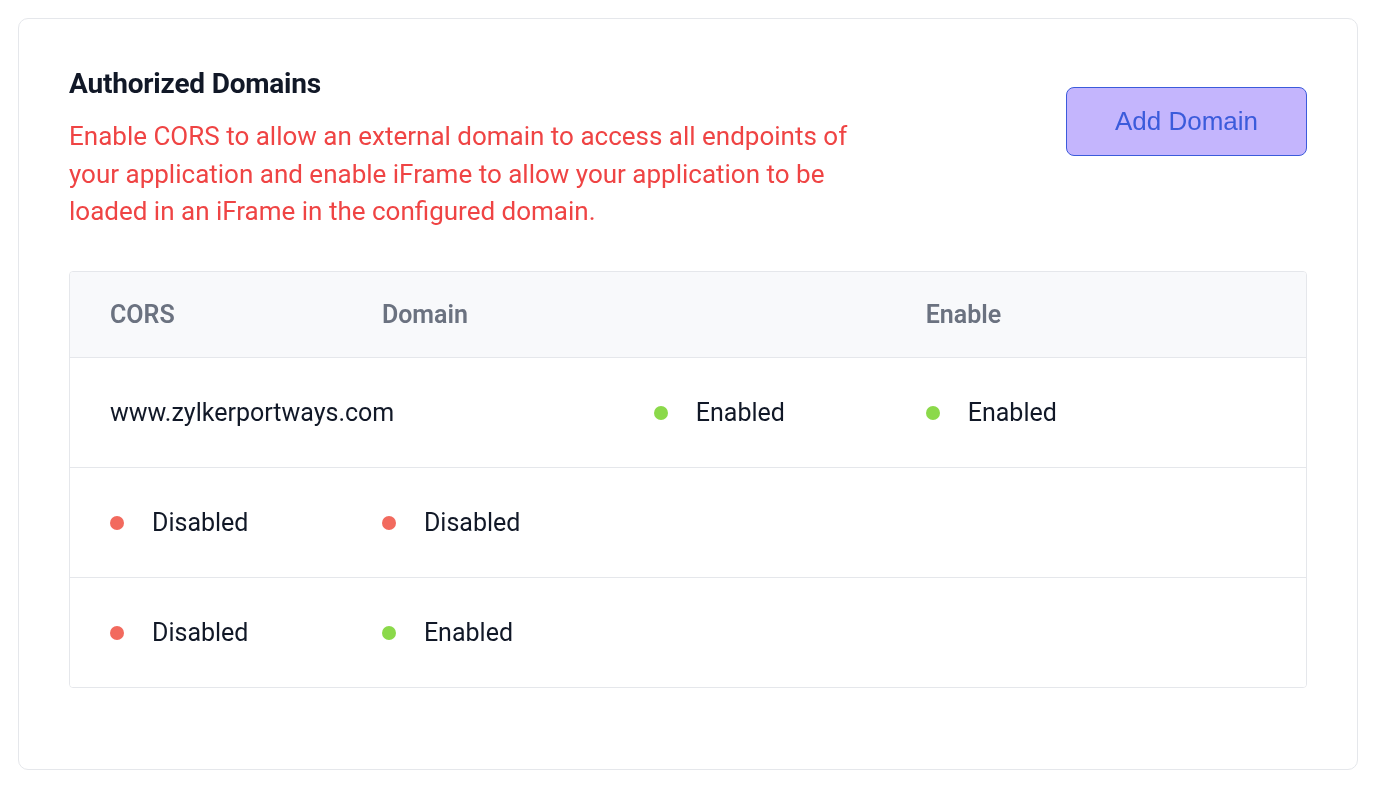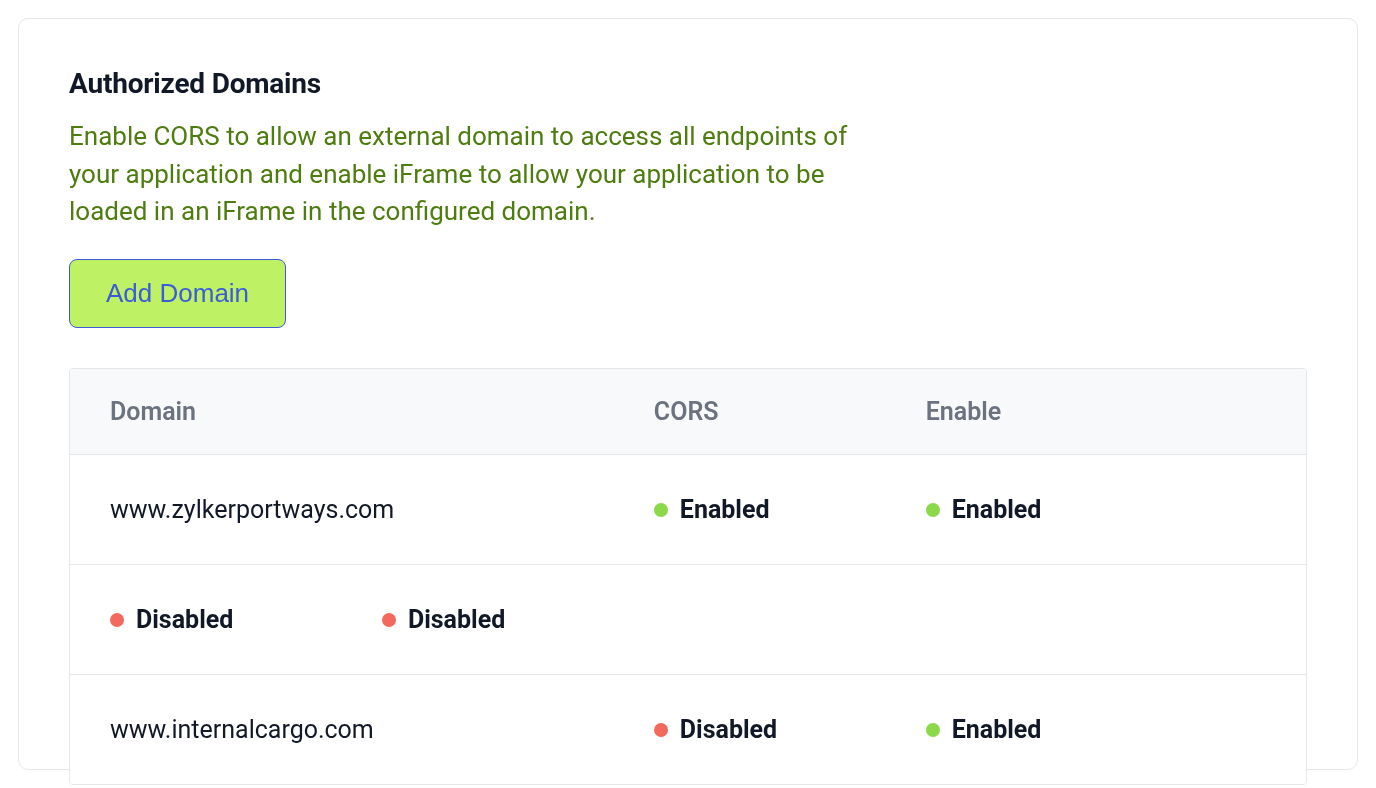--- a/index.html
+++ b/index.html
@@ -15,46 +15,45 @@
     border-radius: 10px;
     padding: 48px 50px 50px 50px;
     width: 100%;
     height: 100%;
     position: relative;
   }
   .header-row {
     display: flex;
     justify-content: space-between;
     align-items: flex-start;
-    flex-direction: column;
   }
   .header-text {
     max-width: 820px;
   }
   .title {
     font-size: 28px;
     font-weight: 700;
     color: #111827;
     margin-bottom: 18px;
     letter-spacing: -0.2px;
   }
   .description {
     font-size: 26px;
     line-height: 1.45;
-    color: #4d7c0f;
+    color: #ef4444;
     font-weight: 400;
   }
   .add-btn {
-    margin-top: 28px;
-    background: #bef264;
+    margin-top: 20px;
+    background: #c4b5fd;
     border: 1.5px solid #3b5bdb;
     color: #3b5bdb;
     font-size: 26px;
     font-weight: 500;
-    padding: 18px 36px;
+    padding: 18px 48px;
     border-radius: 8px;
     cursor: pointer;
     white-space: nowrap;
   }
   .table {
     margin-top: 40px;
     width: 100%;
     border: 1px solid #e5e7eb;
     border-radius: 4px;
     overflow: hidden;
@@ -86,22 +85,21 @@
   .tbody .trow:last-child { border-bottom: none; }
   .td {
     color: #111827;
     padding-top: 40px;
     padding-bottom: 40px;
     font-weight: 400;
   }
   .status {
     display: inline-flex;
     align-items: center;
-    gap: 12px;
-    font-weight: bold;
+    gap: 28px;
   }
   .dot {
     width: 14px;
     height: 14px;
     border-radius: 50%;
     display: inline-block;
   }
   .dot.enabled { background: #8bd94a; }
   .dot.disabled { background: #f26a5e; }
 </style>
@@ -112,22 +110,22 @@
   <div class="header-row">
     <div class="header-text">
       <h2 class="title">Authorized Domains</h2>
       <p class="description">Enable CORS to allow an external domain to access all endpoints of your application and enable iFrame to allow your application to be loaded in an iFrame in the configured domain.</p>
     </div>
     <button class="add-btn">Add Domain</button>
   </div>
 
   <div class="table">
     <div class="thead">
+      <div class="th col-cors">CORS</div>
       <div class="th col-domain">Domain</div>
-      <div class="th col-cors">CORS</div>
       <div class="th col-iframe">Enable</div>
     </div>
     <div class="tbody" id="table-body">
         <div class="trow">
           <div class="td col-domain">www.zylkerportways.com</div>
           <div class="td col-cors">
             <span class="status">
               <span class="dot enabled"></span>
               <span>Enabled</span>
             </span>
@@ -147,21 +145,20 @@
             </span>
           </div>
           <div class="td col-iframe">
             <span class="status">
               <span class="dot disabled"></span>
               <span>Disabled</span>
             </span>
           </div>
         </div>
         <div class="trow">
-          <div class="td col-domain">www.internalcargo.com</div>
           <div class="td col-cors">
             <span class="status">
               <span class="dot disabled"></span>
               <span>Disabled</span>
             </span>
           </div>
           <div class="td col-iframe">
             <span class="status">
               <span class="dot enabled"></span>
               <span>Enabled</span>

